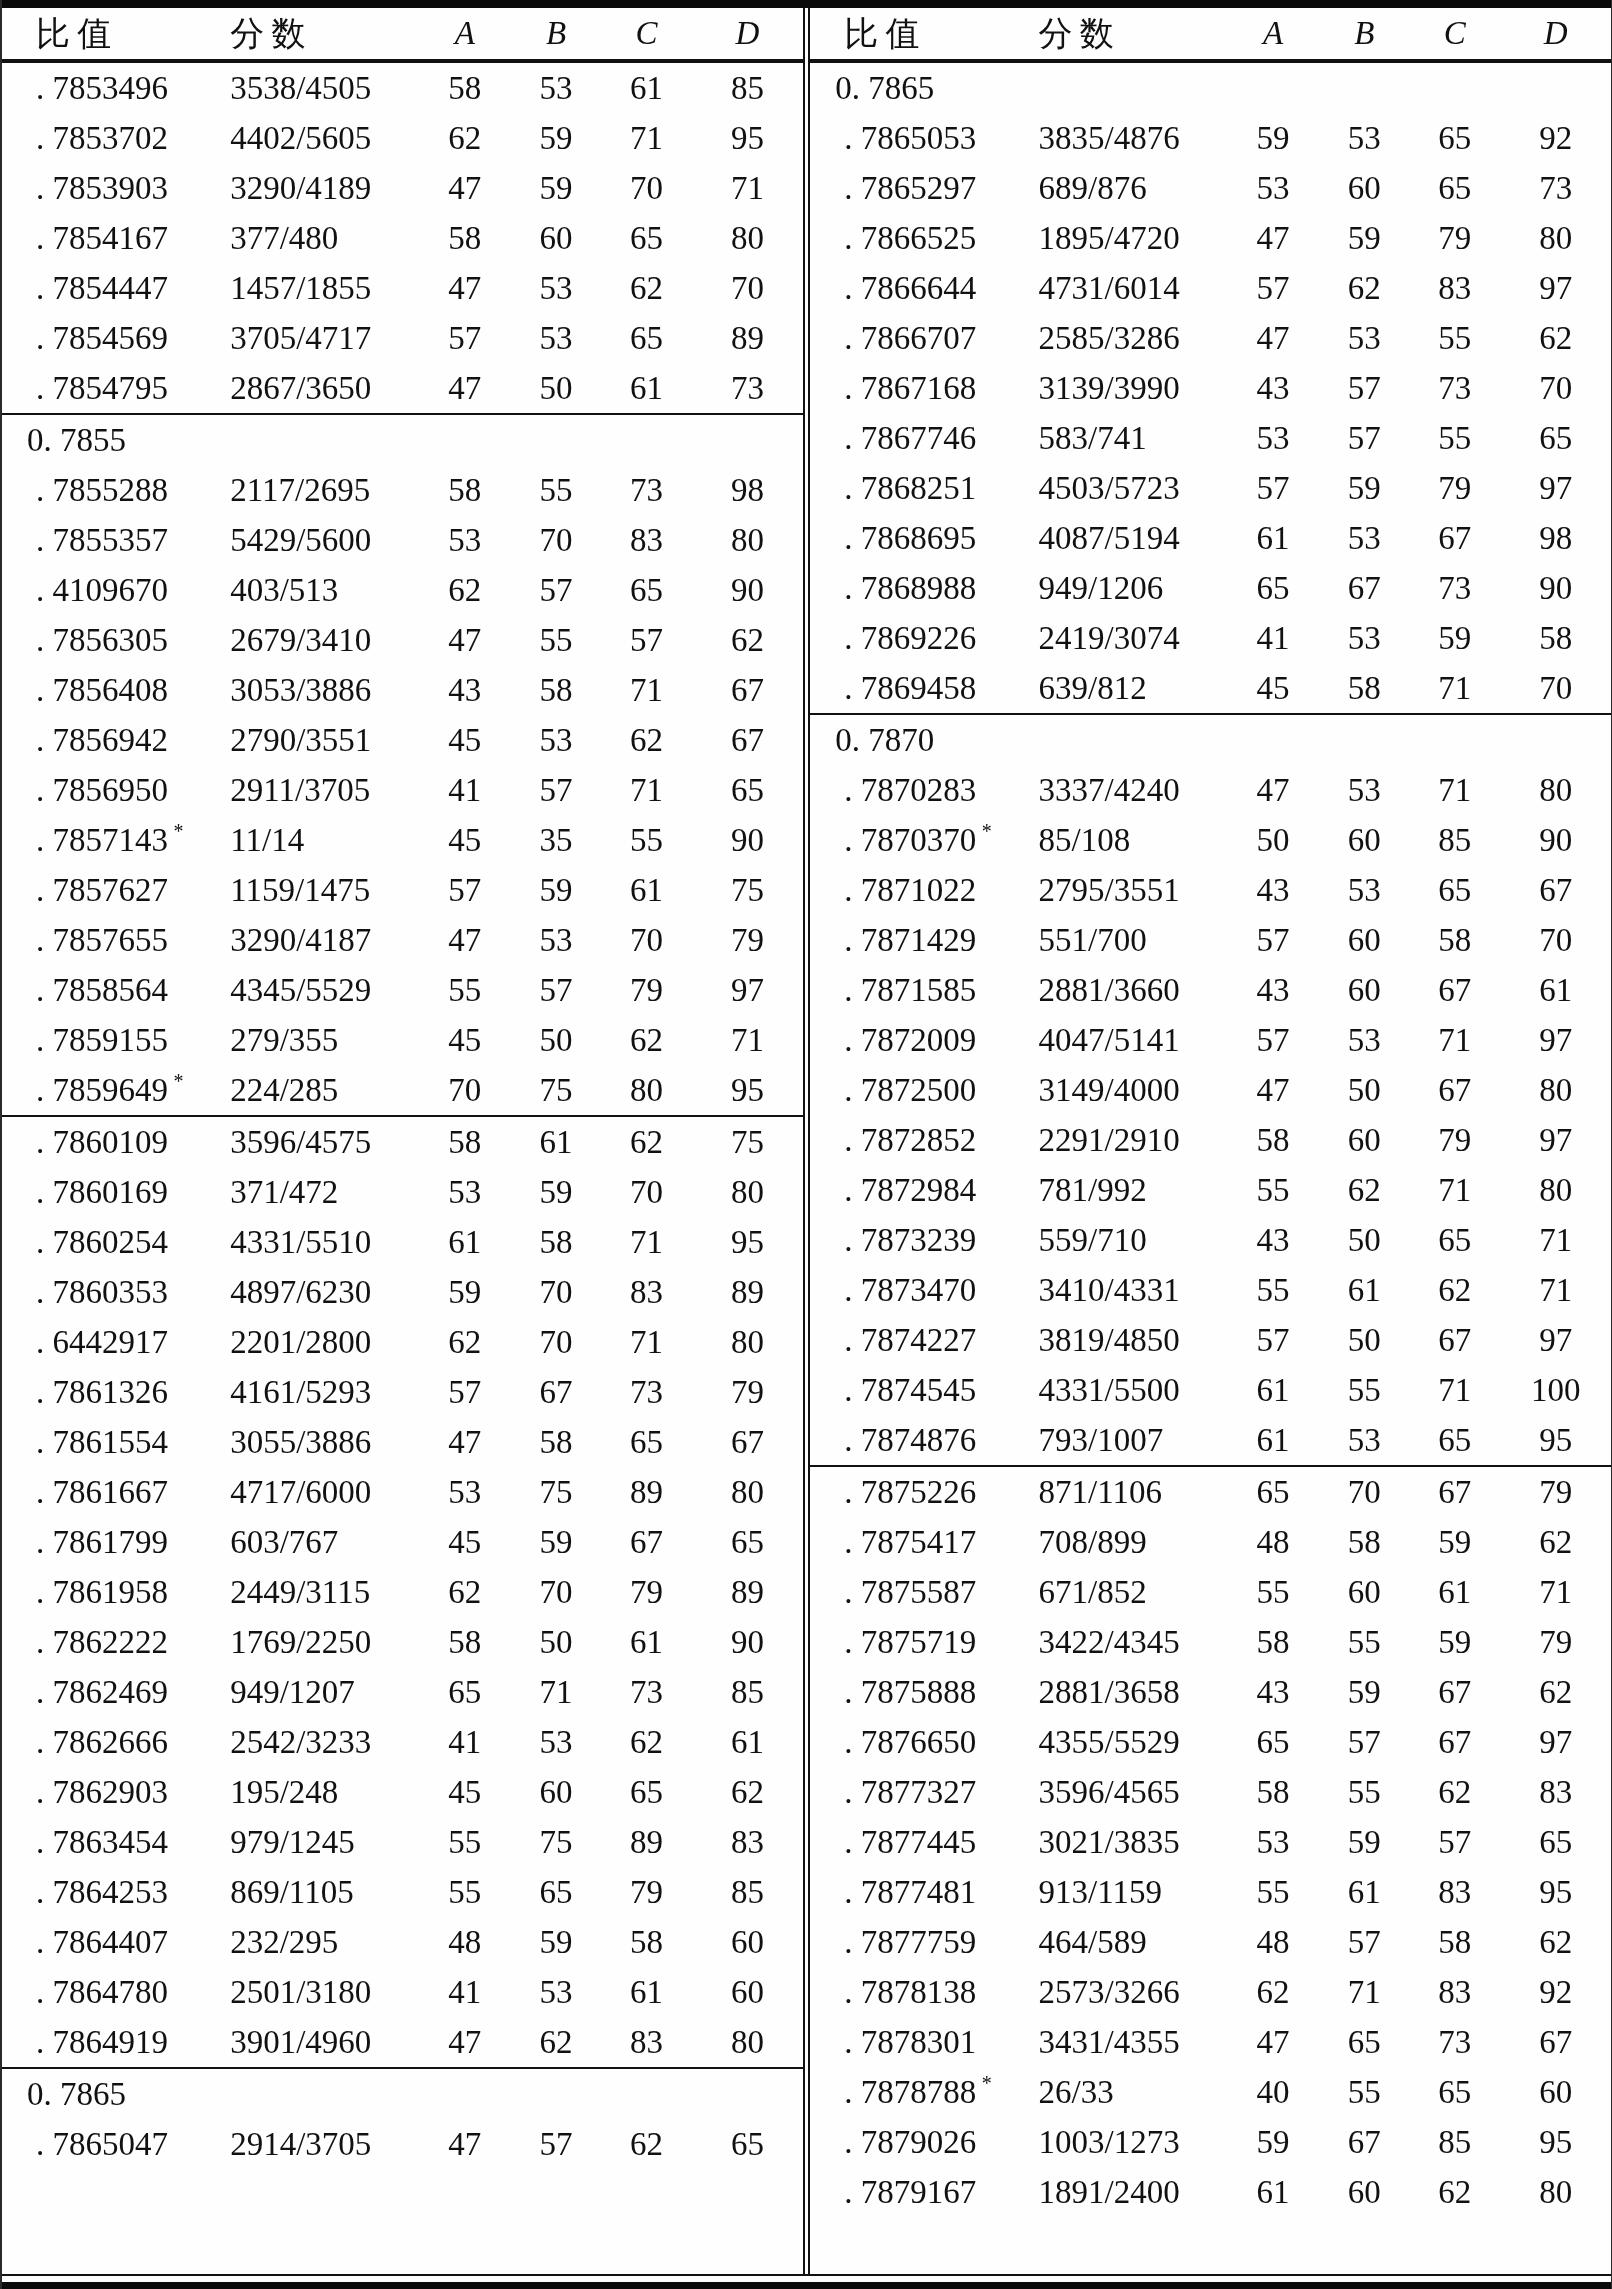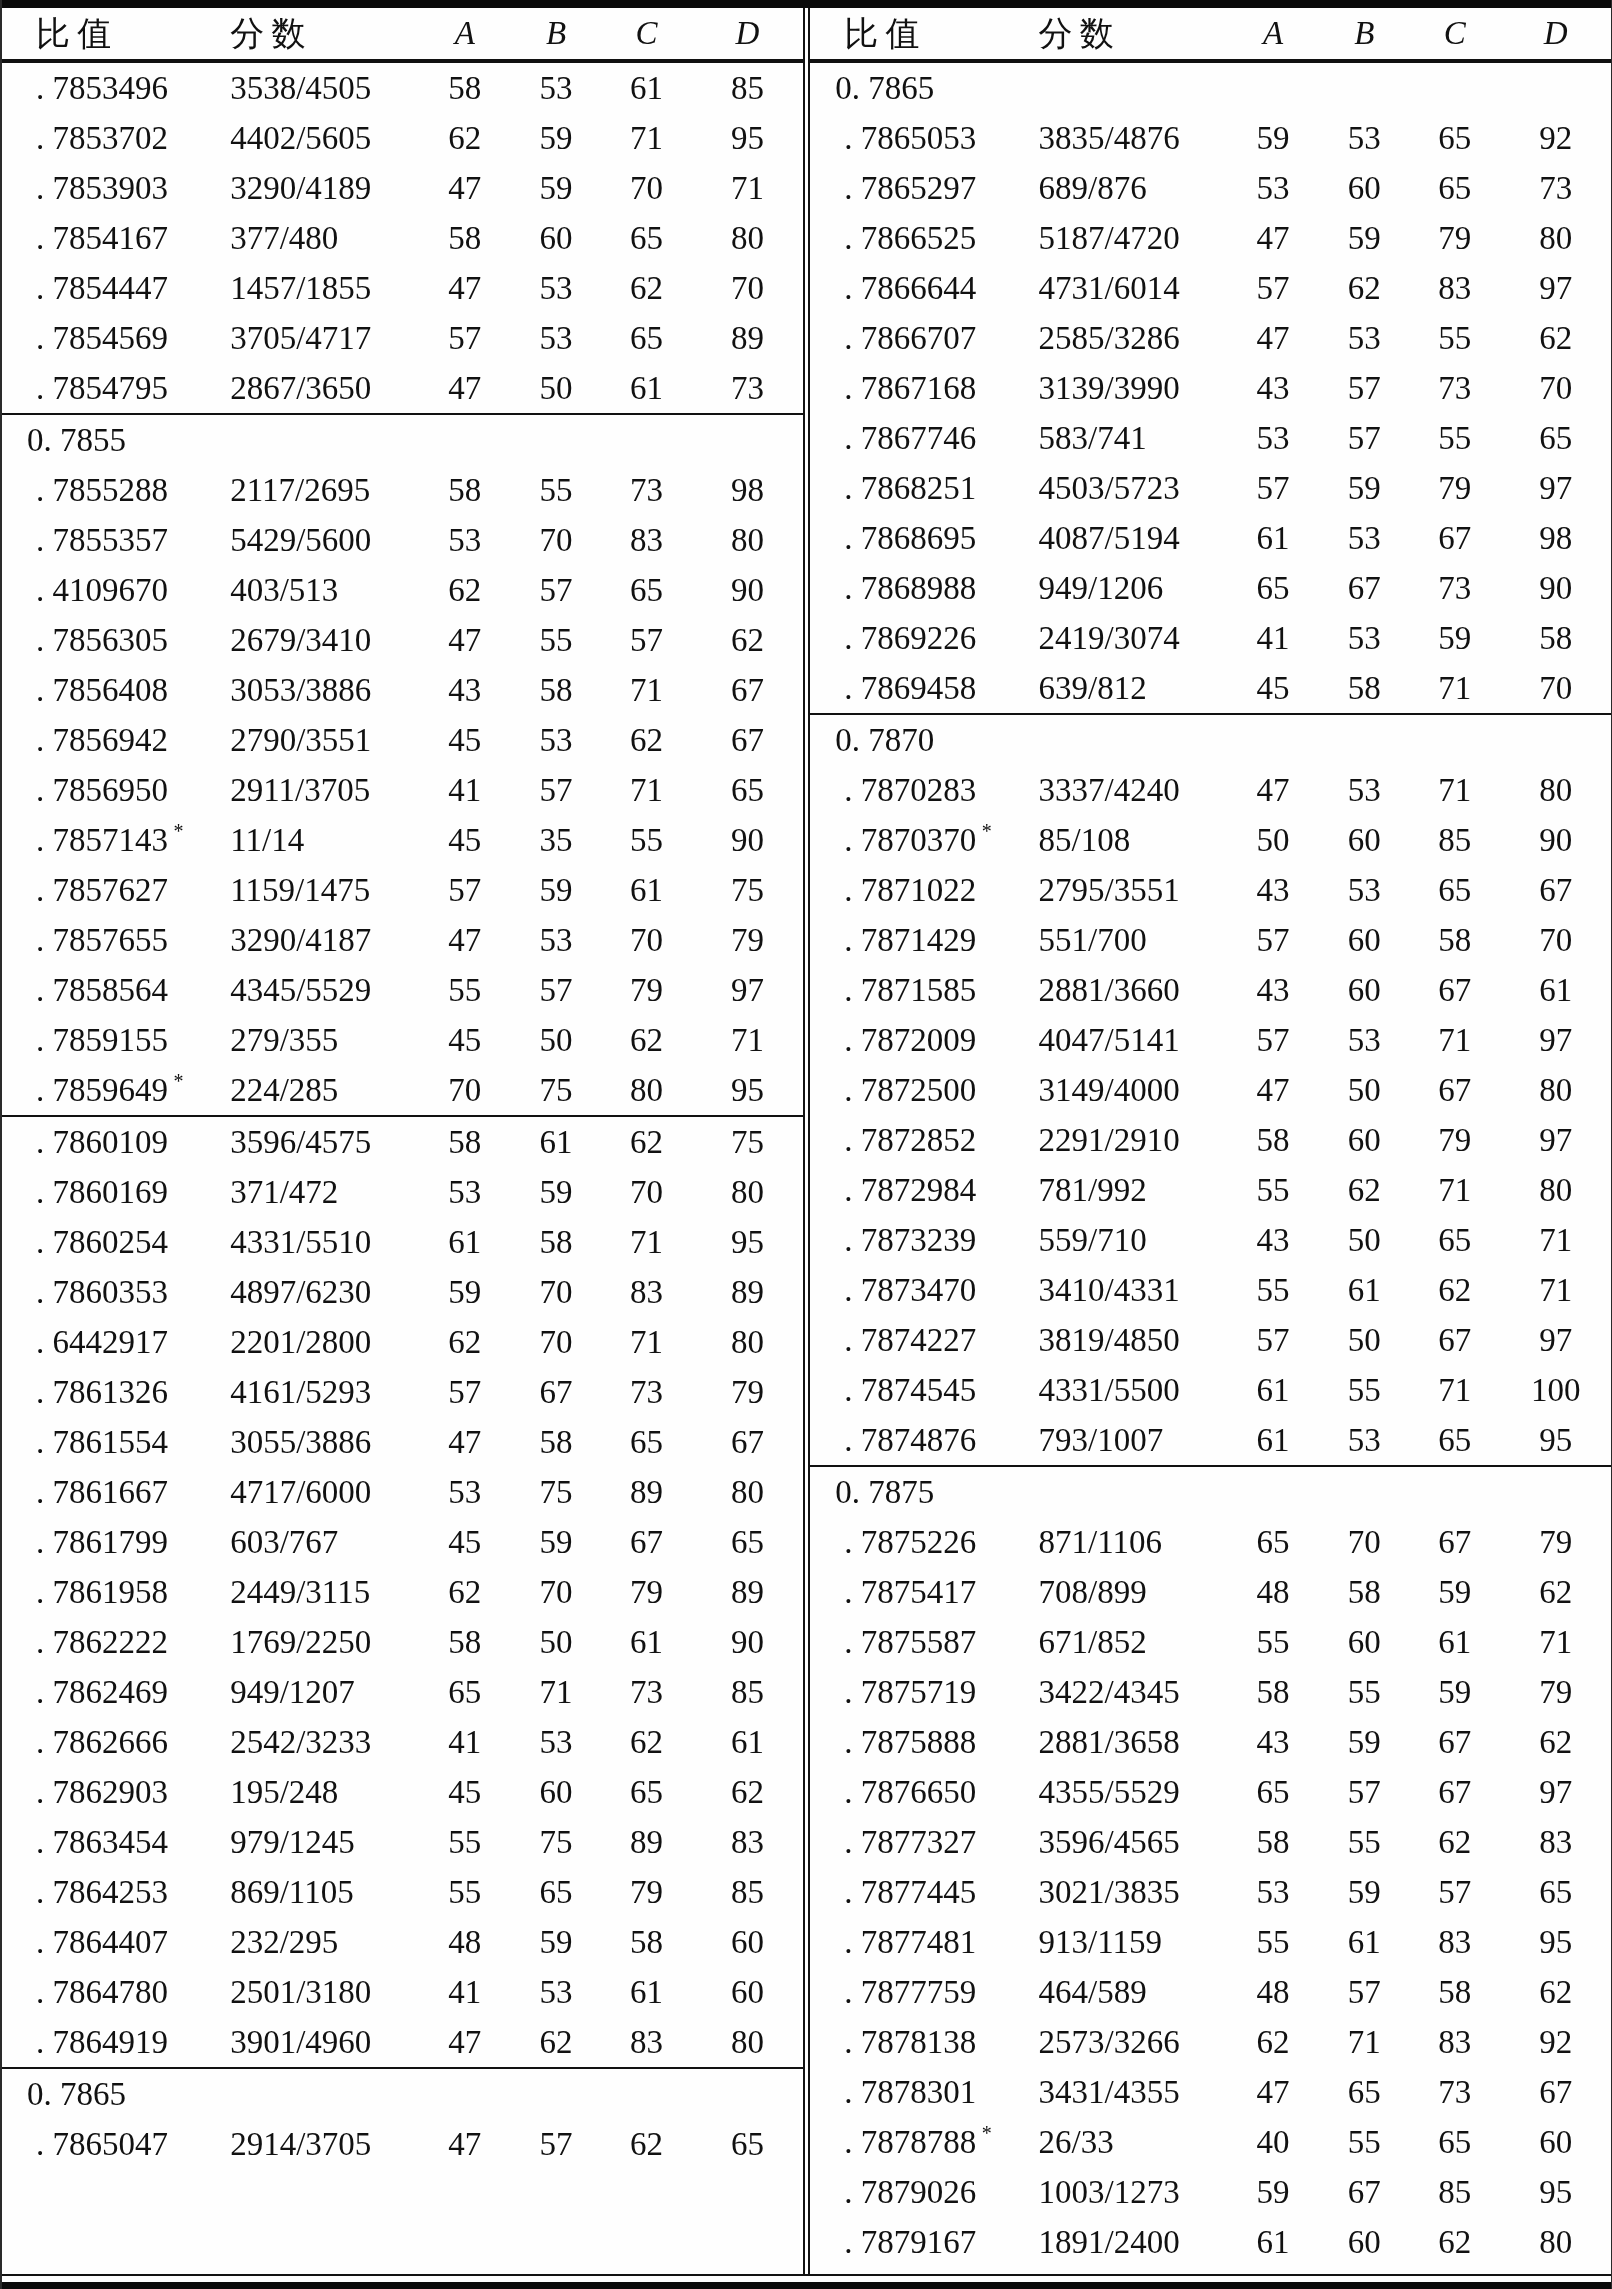--- a/index.html
+++ b/index.html
@@ -483,21 +483,21 @@
           <div class="row data-row">
             <div class="cell cell-ratio"><span>. 7865297</span></div>
             <div class="cell cell-fraction">689/876</div>
             <div class="cell cell-num">53</div>
             <div class="cell cell-num">60</div>
             <div class="cell cell-num">65</div>
             <div class="cell cell-num">73</div>
           </div>
           <div class="row data-row">
             <div class="cell cell-ratio"><span>. 7866525</span></div>
-            <div class="cell cell-fraction">5187/4720</div>
+            <div class="cell cell-fraction">1895/4720</div>
             <div class="cell cell-num">47</div>
             <div class="cell cell-num">59</div>
             <div class="cell cell-num">79</div>
             <div class="cell cell-num">80</div>
           </div>
           <div class="row data-row">
             <div class="cell cell-ratio"><span>. 7866644</span></div>
             <div class="cell cell-fraction">4731/6014</div>
             <div class="cell cell-num">57</div>
             <div class="cell cell-num">62</div>
@@ -680,23 +680,20 @@
           <div class="row data-row">
             <div class="cell cell-ratio"><span>. 7874876</span></div>
             <div class="cell cell-fraction">793/1007</div>
             <div class="cell cell-num">61</div>
             <div class="cell cell-num">53</div>
             <div class="cell cell-num">65</div>
             <div class="cell cell-num">95</div>
           </div>
         </div>
         <div class="section">
-          <div class="row section-row">
-            <span>0. 7875</span>
-          </div>
           <div class="row data-row">
             <div class="cell cell-ratio"><span>. 7875226</span></div>
             <div class="cell cell-fraction">871/1106</div>
             <div class="cell cell-num">65</div>
             <div class="cell cell-num">70</div>
             <div class="cell cell-num">67</div>
             <div class="cell cell-num">79</div>
           </div>
           <div class="row data-row">
             <div class="cell cell-ratio"><span>. 7875417</span></div>

